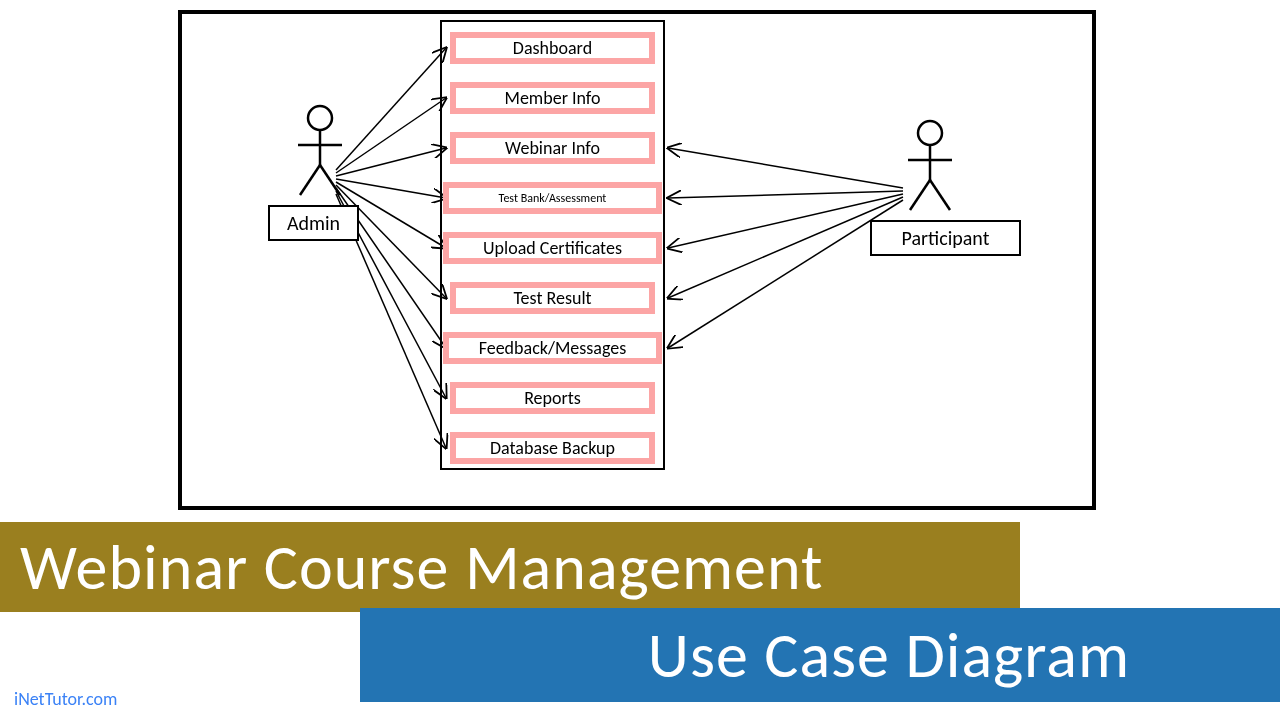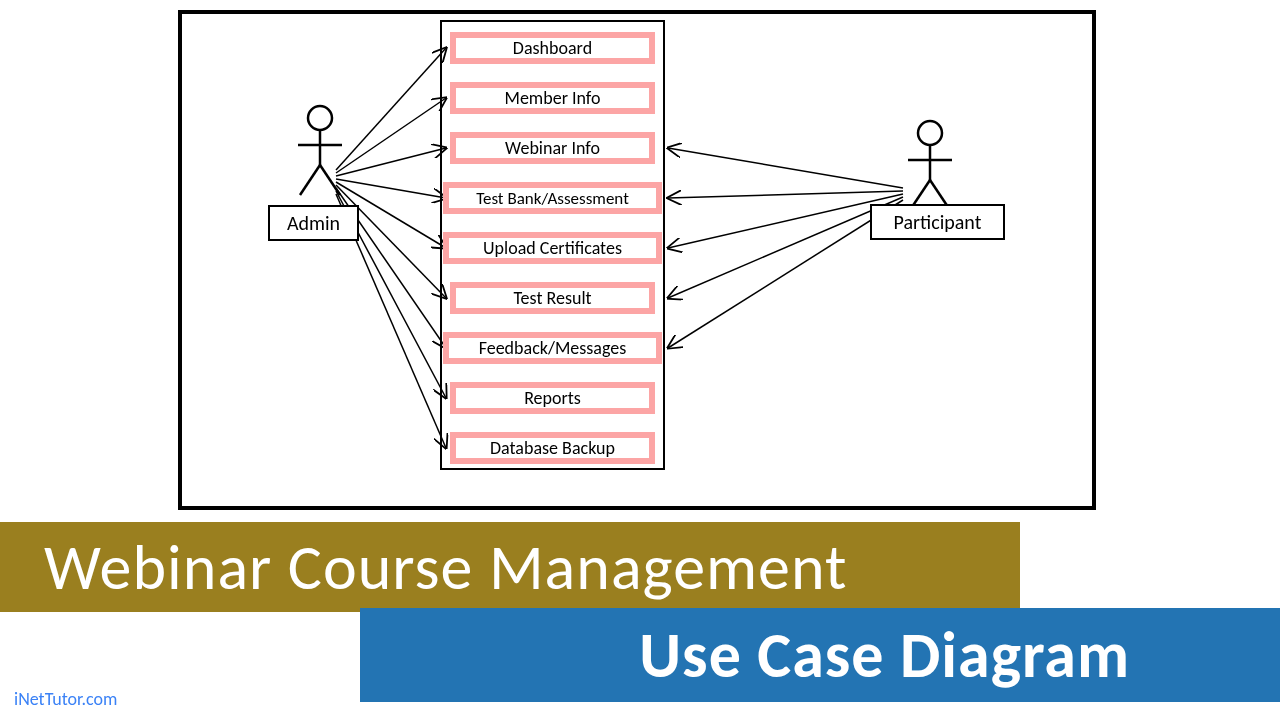--- a/index.html
+++ b/index.html
@@ -4,24 +4,24 @@
 <style>
 html,body{margin:0;padding:0;width:1280px;height:720px;font-family:Calibri,Arial,sans-serif;background:#fff;overflow:hidden}
 .stage{position:relative;width:1280px;height:720px}
 .diagram-border{position:absolute;left:178px;top:10px;width:918px;height:500px;border:4px solid #000;box-sizing:border-box}
 svg.arrows{position:absolute;left:178px;top:10px;width:918px;height:500px;pointer-events:none}
 .system-box{position:absolute;left:440px;top:20px;width:225px;height:450px;border:2px solid #000;box-sizing:border-box}
 .usecase{position:absolute;left:450px;width:205px;height:32px;border:6px solid #fca5a5;box-sizing:border-box;display:flex;align-items:center;justify-content:center;font-size:18px;background:#fff}
 .usecase.wider{left:443px;width:219px}
 .actor-fig{position:absolute}
 .actor-label{position:absolute;border:2px solid #000;box-sizing:border-box;display:flex;align-items:center;justify-content:center;font-size:20px;background:#fff;padding:4px 10px}
-.banner1{position:absolute;left:0;top:522px;width:1020px;height:90px;background:#9a7f1f;display:flex;align-items:center;padding-left:44px;box-sizing:border-box}
+.banner1{position:absolute;left:0;top:522px;width:1020px;height:90px;background:#9a7f1f;display:flex;align-items:center;padding-left:20px;box-sizing:border-box}
 .banner1 span{color:#fff;font-size:64px;font-weight:400;letter-spacing:1px}
 .banner2{position:absolute;right:0;top:608px;width:920px;height:94px;background:#2374b3;display:flex;align-items:center;justify-content:flex-end;padding-right:150px;box-sizing:border-box}
-.banner2 span{color:#fff;font-size:64px;font-weight:700;letter-spacing:1px}
+.banner2 span{color:#fff;font-size:64px;font-weight:400;letter-spacing:1px}
 .watermark{position:absolute;left:14px;bottom:10px;color:#3b82f6;font-size:18px}
 </style>
 </head>
 <body>
 
 <div class="stage">
 
   <div class="diagram-border"></div>
 
   <svg class="arrows" viewBox="0 0 918 500">
@@ -63,36 +63,36 @@
 
   <div class="actor-fig" style="left:900px;top:115px">
     <svg width="60" height="100" viewBox="0 0 60 100">
       <circle cx="30" cy="18" r="12" fill="none" stroke="#000" stroke-width="2.5"></circle>
       <line x1="30" y1="30" x2="30" y2="65" stroke="#000" stroke-width="2.5"></line>
       <line x1="8" y1="45" x2="52" y2="45" stroke="#000" stroke-width="2.5"></line>
       <line x1="30" y1="65" x2="10" y2="95" stroke="#000" stroke-width="2.5"></line>
       <line x1="30" y1="65" x2="50" y2="95" stroke="#000" stroke-width="2.5"></line>
     </svg>
   </div>
-  <div class="actor-label" style="left:870px;top:204px;width:135px">
+  <div class="actor-label" style="left:870px;top:220px;width:151px">
       <span>Participant</span>
     </div>
 
   <div class="system-box"></div>
 
   <div class="usecase" style="top:32px">
       <span>Dashboard</span>
     </div>
   <div class="usecase" style="top:82px">
       <span>Member Info</span>
     </div>
   <div class="usecase" style="top:132px">
       <span>Webinar Info</span>
     </div>
-  <div class="usecase wider" style="top:182px;font-size:17px">
+  <div class="usecase wider" style="top:182px;font-size:12px">
       <span>Test Bank/Assessment</span>
     </div>
   <div class="usecase" style="top:282px">
       <span>Test Result</span>
     </div>
   <div class="usecase wider" style="top:232px">
       <span>Upload Certificates</span>
     </div>
   <div class="usecase wider" style="top:332px">
       <span>Feedback/Messages</span>

